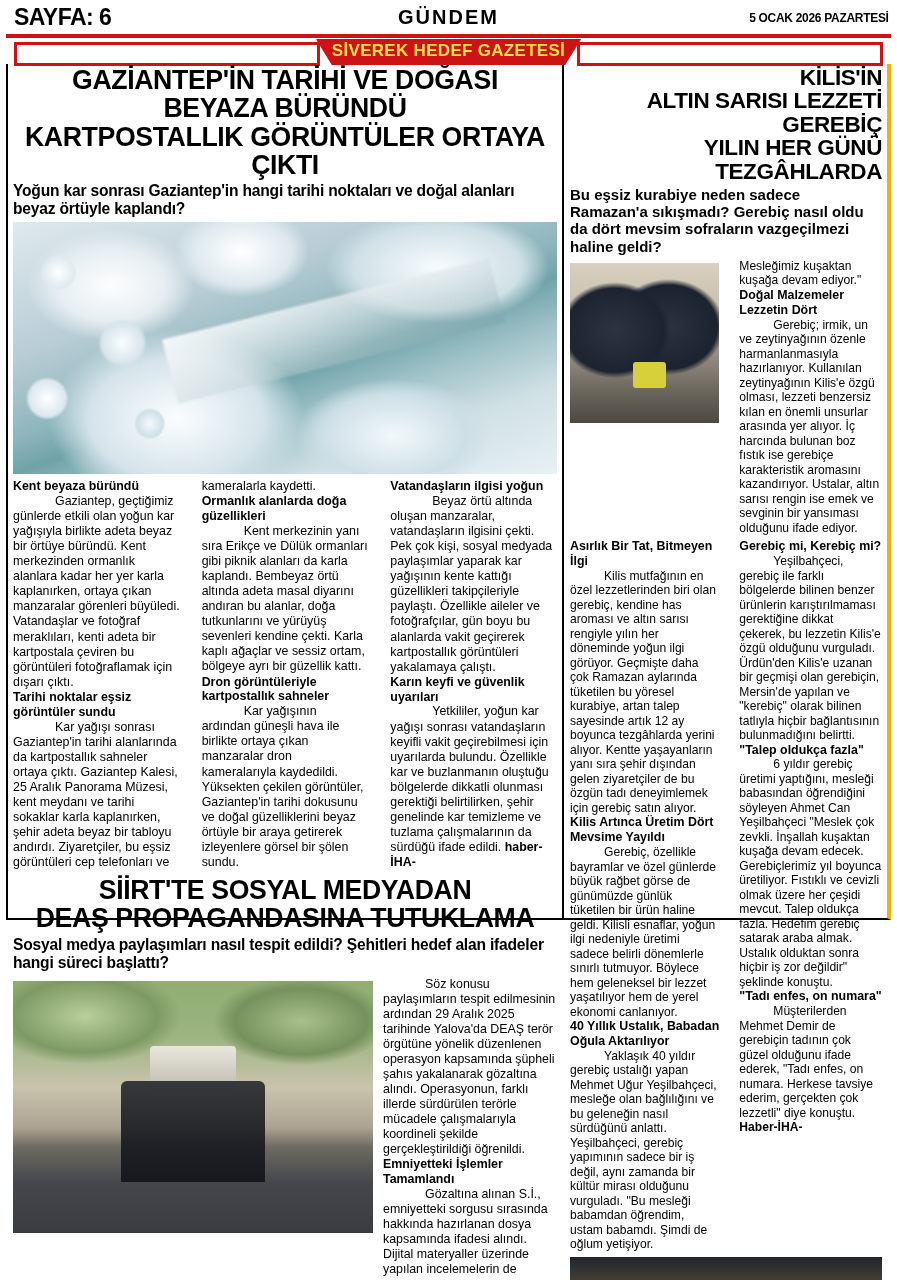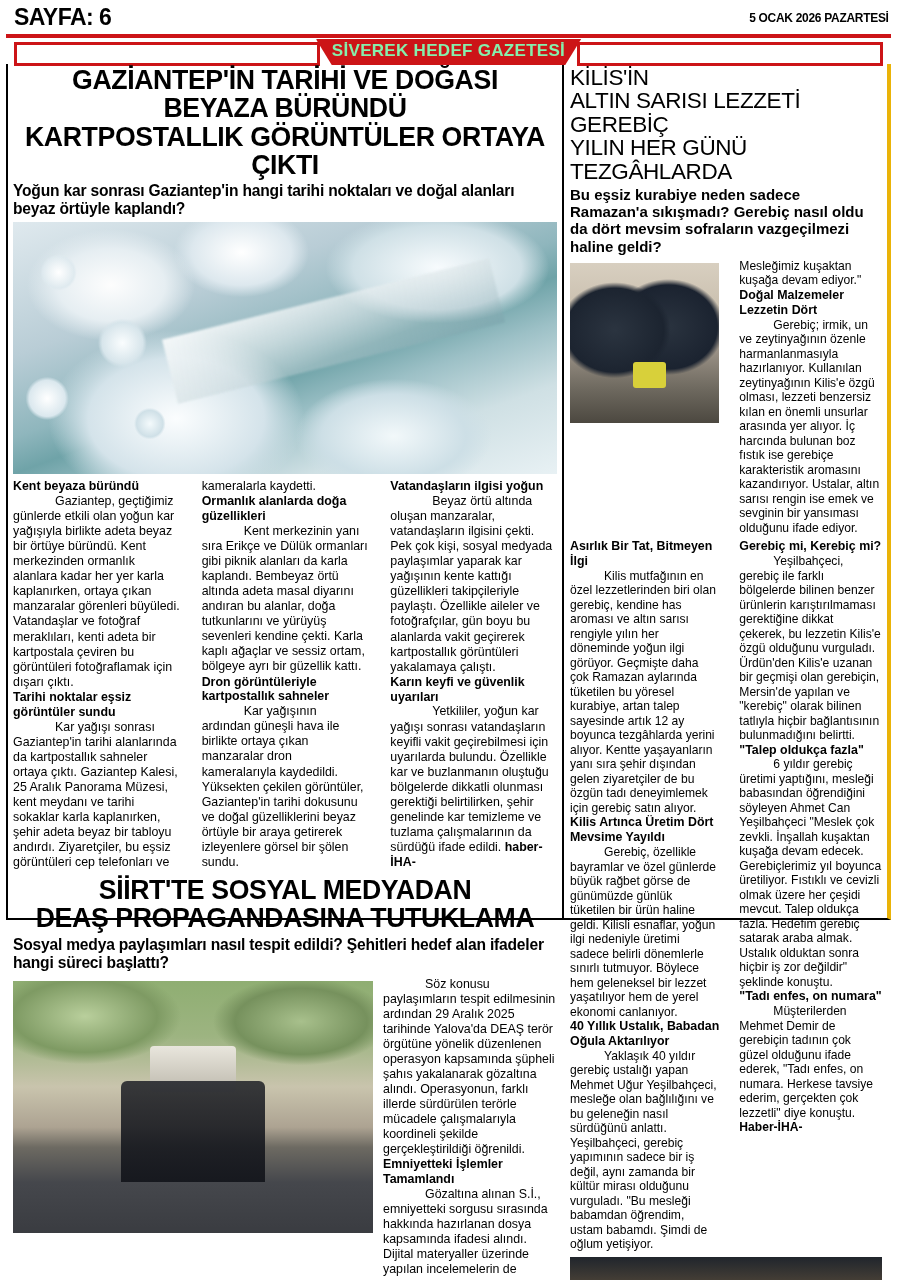--- a/index.html
+++ b/index.html
@@ -39,21 +39,21 @@
   }
   .banner-bars { position:absolute; top:8px; left:14px; right:14px; height:18px; }
   .banner-bars:before, .banner-bars:after {
     content:""; position:absolute; top:0; height:18px;
     border:3px solid #cc1417; background:#fff;
   }
   .banner-bars:before { left:0; width:300px; }
   .banner-bars:after  { right:0; width:300px; }
   .banner-tab {
     position:absolute; left:50%; top:5px; transform:translateX(-50%);
-    background:#cc1417; color:#86efac; font-weight:700; font-size:17px;
+    background:#cc1417; color:#fde047; font-weight:700; font-size:17px;
     letter-spacing:0.3px; padding:2px 16px 4px; z-index:3;
     clip-path: polygon(0 0, 100% 0, 94% 100%, 6% 100%);
   }
 
   
   .body-frame {
     position:absolute; top:64px; left:6px; right:6px; bottom:4px;
     border-left:2px solid #000; border-right:4px solid #eab308; border-bottom:2px solid #000;
     display:flex;
   }
@@ -65,21 +65,21 @@
     font-weight:700; font-size:27.5px; line-height:1.03;
     text-align:center; letter-spacing:-0.4px;
     transform: scaleX(0.97); transform-origin: center;
   }
   h1.hl .l2 { display:block; }
   .deck {
     font-weight:700; font-size:15.6px; line-height:1.15; margin-top:3px;
     letter-spacing:-0.2px;
   }
   h1.hl-r {
-    font-weight:400; font-size:22.5px; line-height:1.04; text-align:left;
+    font-weight:700; font-size:22.5px; line-height:1.04; text-align:right;
     letter-spacing:-0.4px;
   }
   h1.hl-r span { display:block; }
   .deck-r { font-weight:700; font-size:15px; line-height:1.15; margin-top:3px; }
 
   
   .photo { position:relative; overflow:hidden; background:#cfd8de; }
   .photo-snow {
     height:252px; margin-top:4px;
     background:
@@ -168,20 +168,21 @@
 
   .siirt-photo-wrap { width:360px; }
 </style>
 </head>
 <body>
 
 <div class="page">
 
   <div class="masthead">
     <div class="masthead-page">SAYFA: 6</div>
+    <div class="masthead-section">GÜNDEM</div>
     <div class="masthead-date">5 OCAK 2026 PAZARTESİ</div>
   </div>
 
   <div class="banner-wrap">
     <div class="banner-rule-top"></div>
     <div class="banner-bars"></div>
     <div class="banner-tab">SİVEREK HEDEF GAZETESİ</div>
   </div>
 
   <div class="body-frame">

